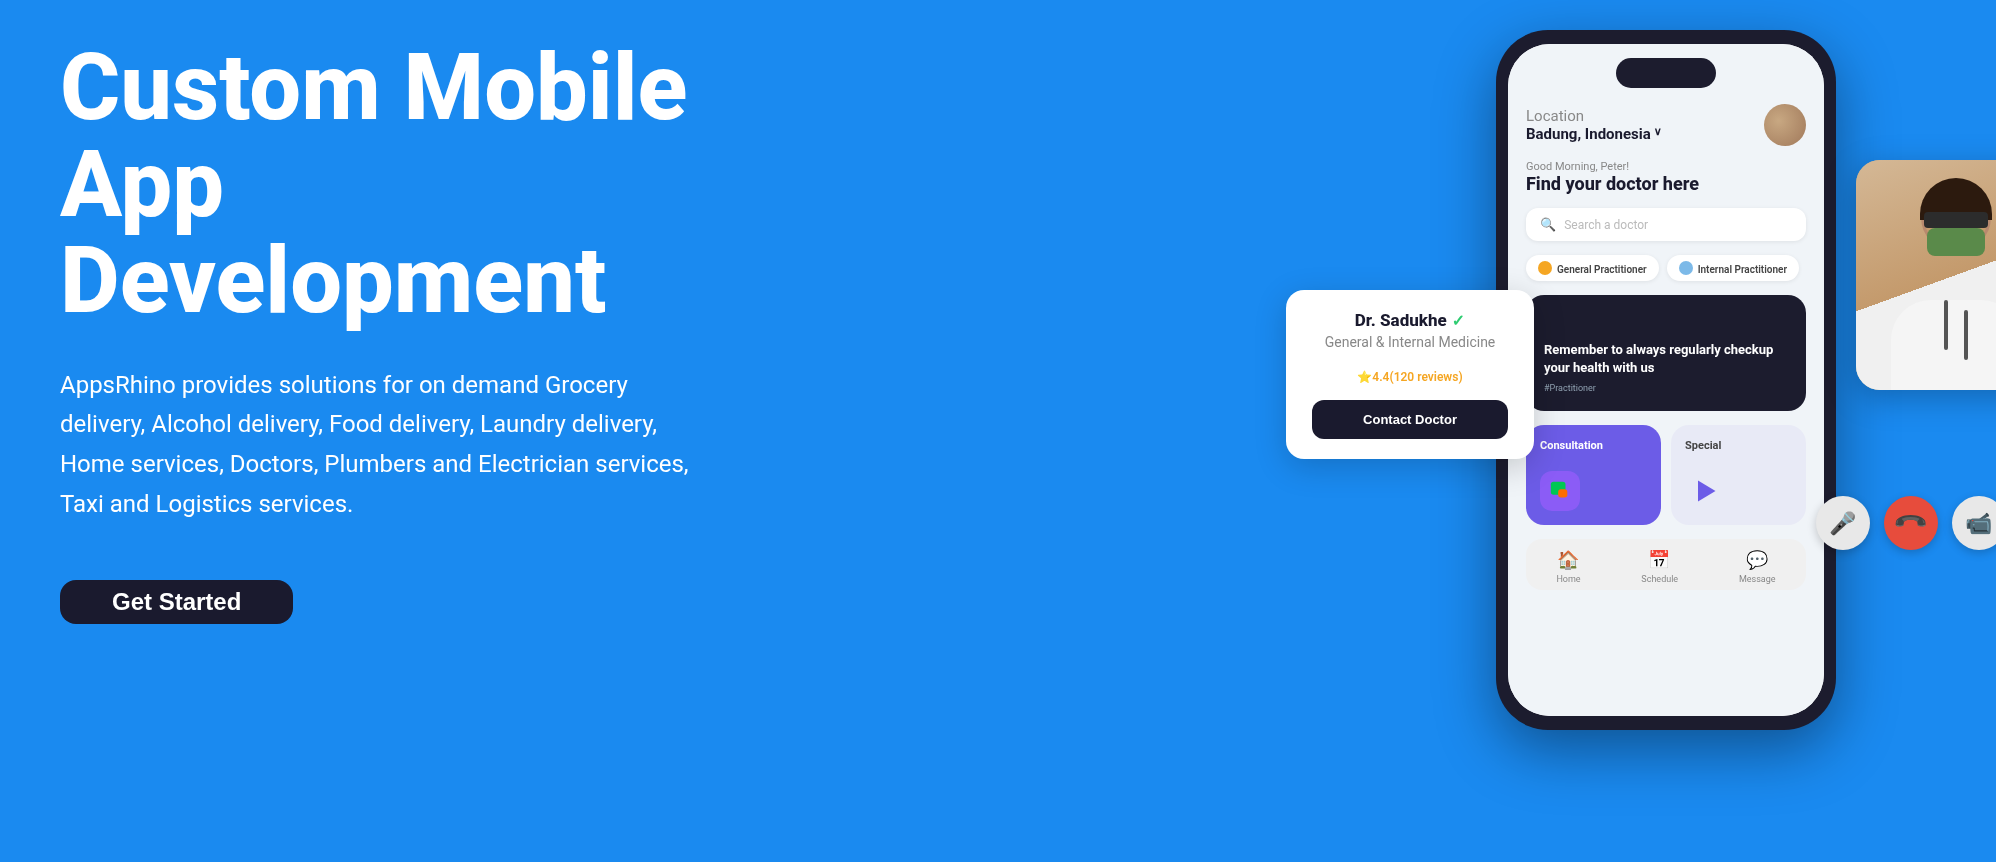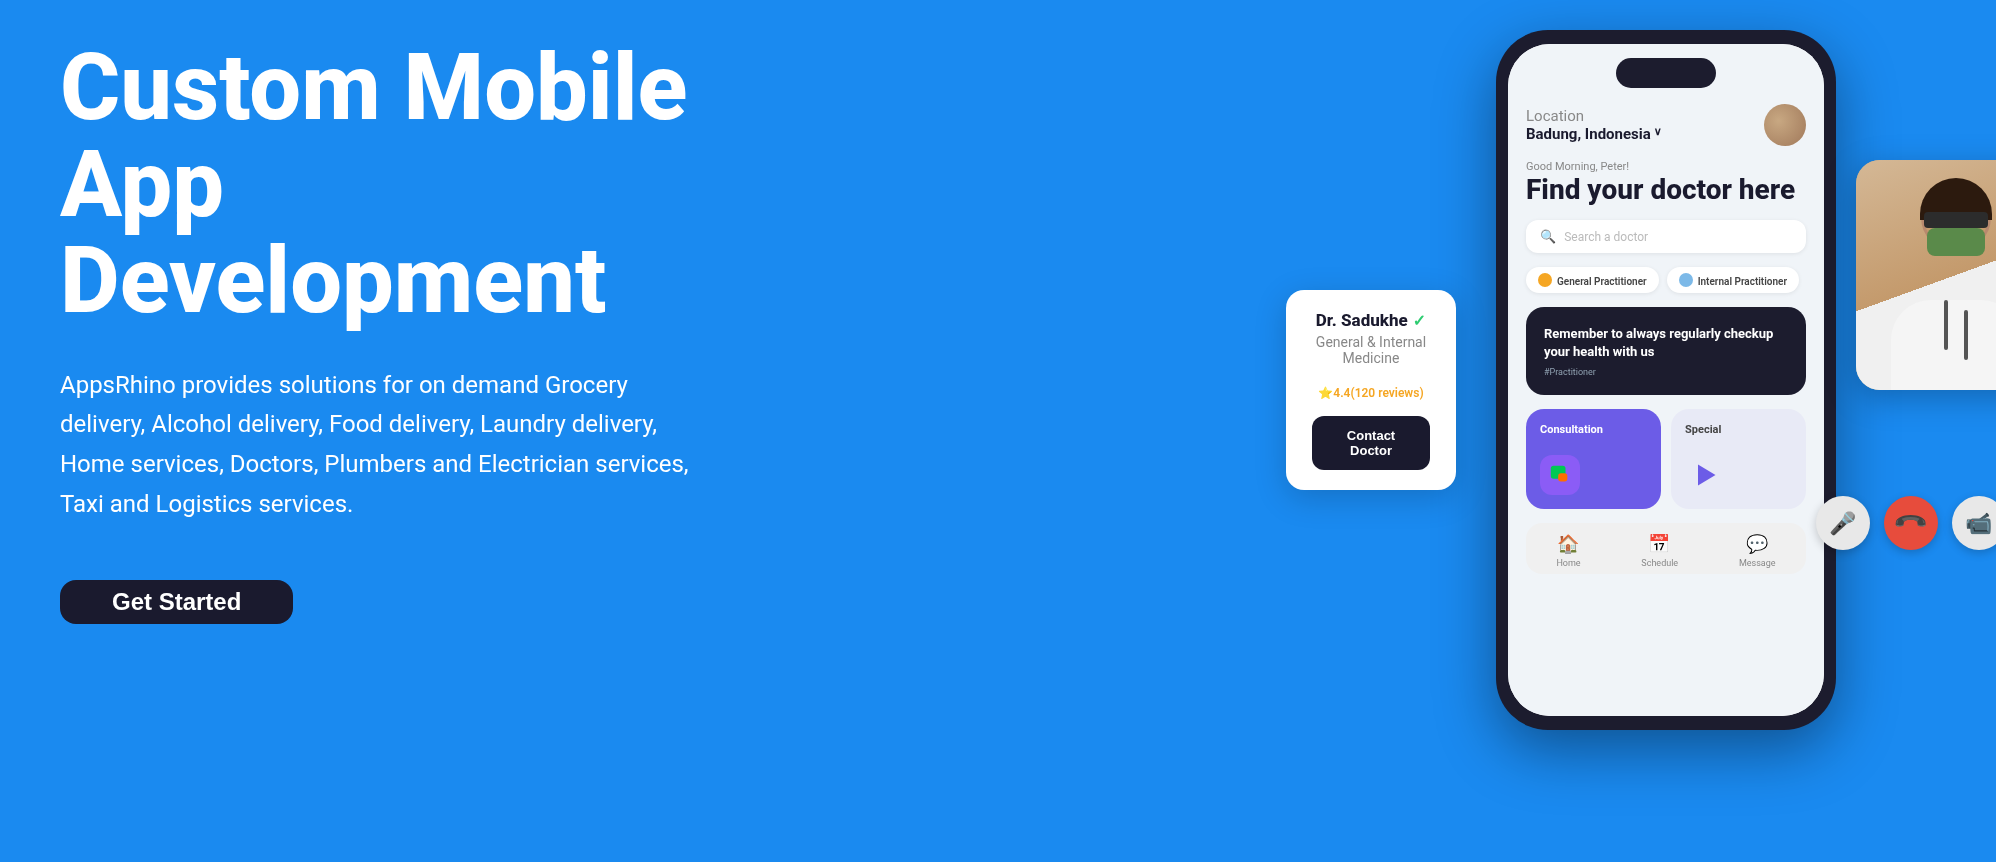--- a/index.html
+++ b/index.html
@@ -146,21 +146,21 @@
     .greeting-section {
       margin-bottom: 14px;
     }
 
     .greeting-small {
       font-size: 11px;
       color: #888;
     }
 
     .greeting-large {
-      font-size: 28px;
+      font-size: 18px;
       font-weight: 800;
       color: #1a1a2e;
     }
 
     
     .search-bar {
       background: #fff;
       border-radius: 12px;
       padding: 9px 14px;
       display: flex;
@@ -216,20 +216,21 @@
       padding: 18px;
       margin-bottom: 14px;
       color: #fff;
     }
 
     .health-card-title {
       font-size: 13px;
       font-weight: 700;
       line-height: 1.4;
       margin-bottom: 6px;
+      margin-top: 28px;
     }
 
     .health-card-tag {
       font-size: 9px;
       color: #8fa0b0;
     }
 
     
     .service-cards {
       display: flex;
@@ -314,21 +315,21 @@
     
     .doctor-card {
       position: absolute;
       left: -210px;
       top: 260px;
       background: #fff;
       border-radius: 18px;
       padding: 20px 26px;
       box-shadow: 0 8px 32px rgba(0,0,0,0.18);
       text-align: center;
-      width: 170px;
+      width: 248px;
       z-index: 20;
     }
 
     .doctor-name {
       font-size: 17px;
       font-weight: 800;
       color: #1a1a2e;
       display: flex;
       align-items: center;
       justify-content: center;

